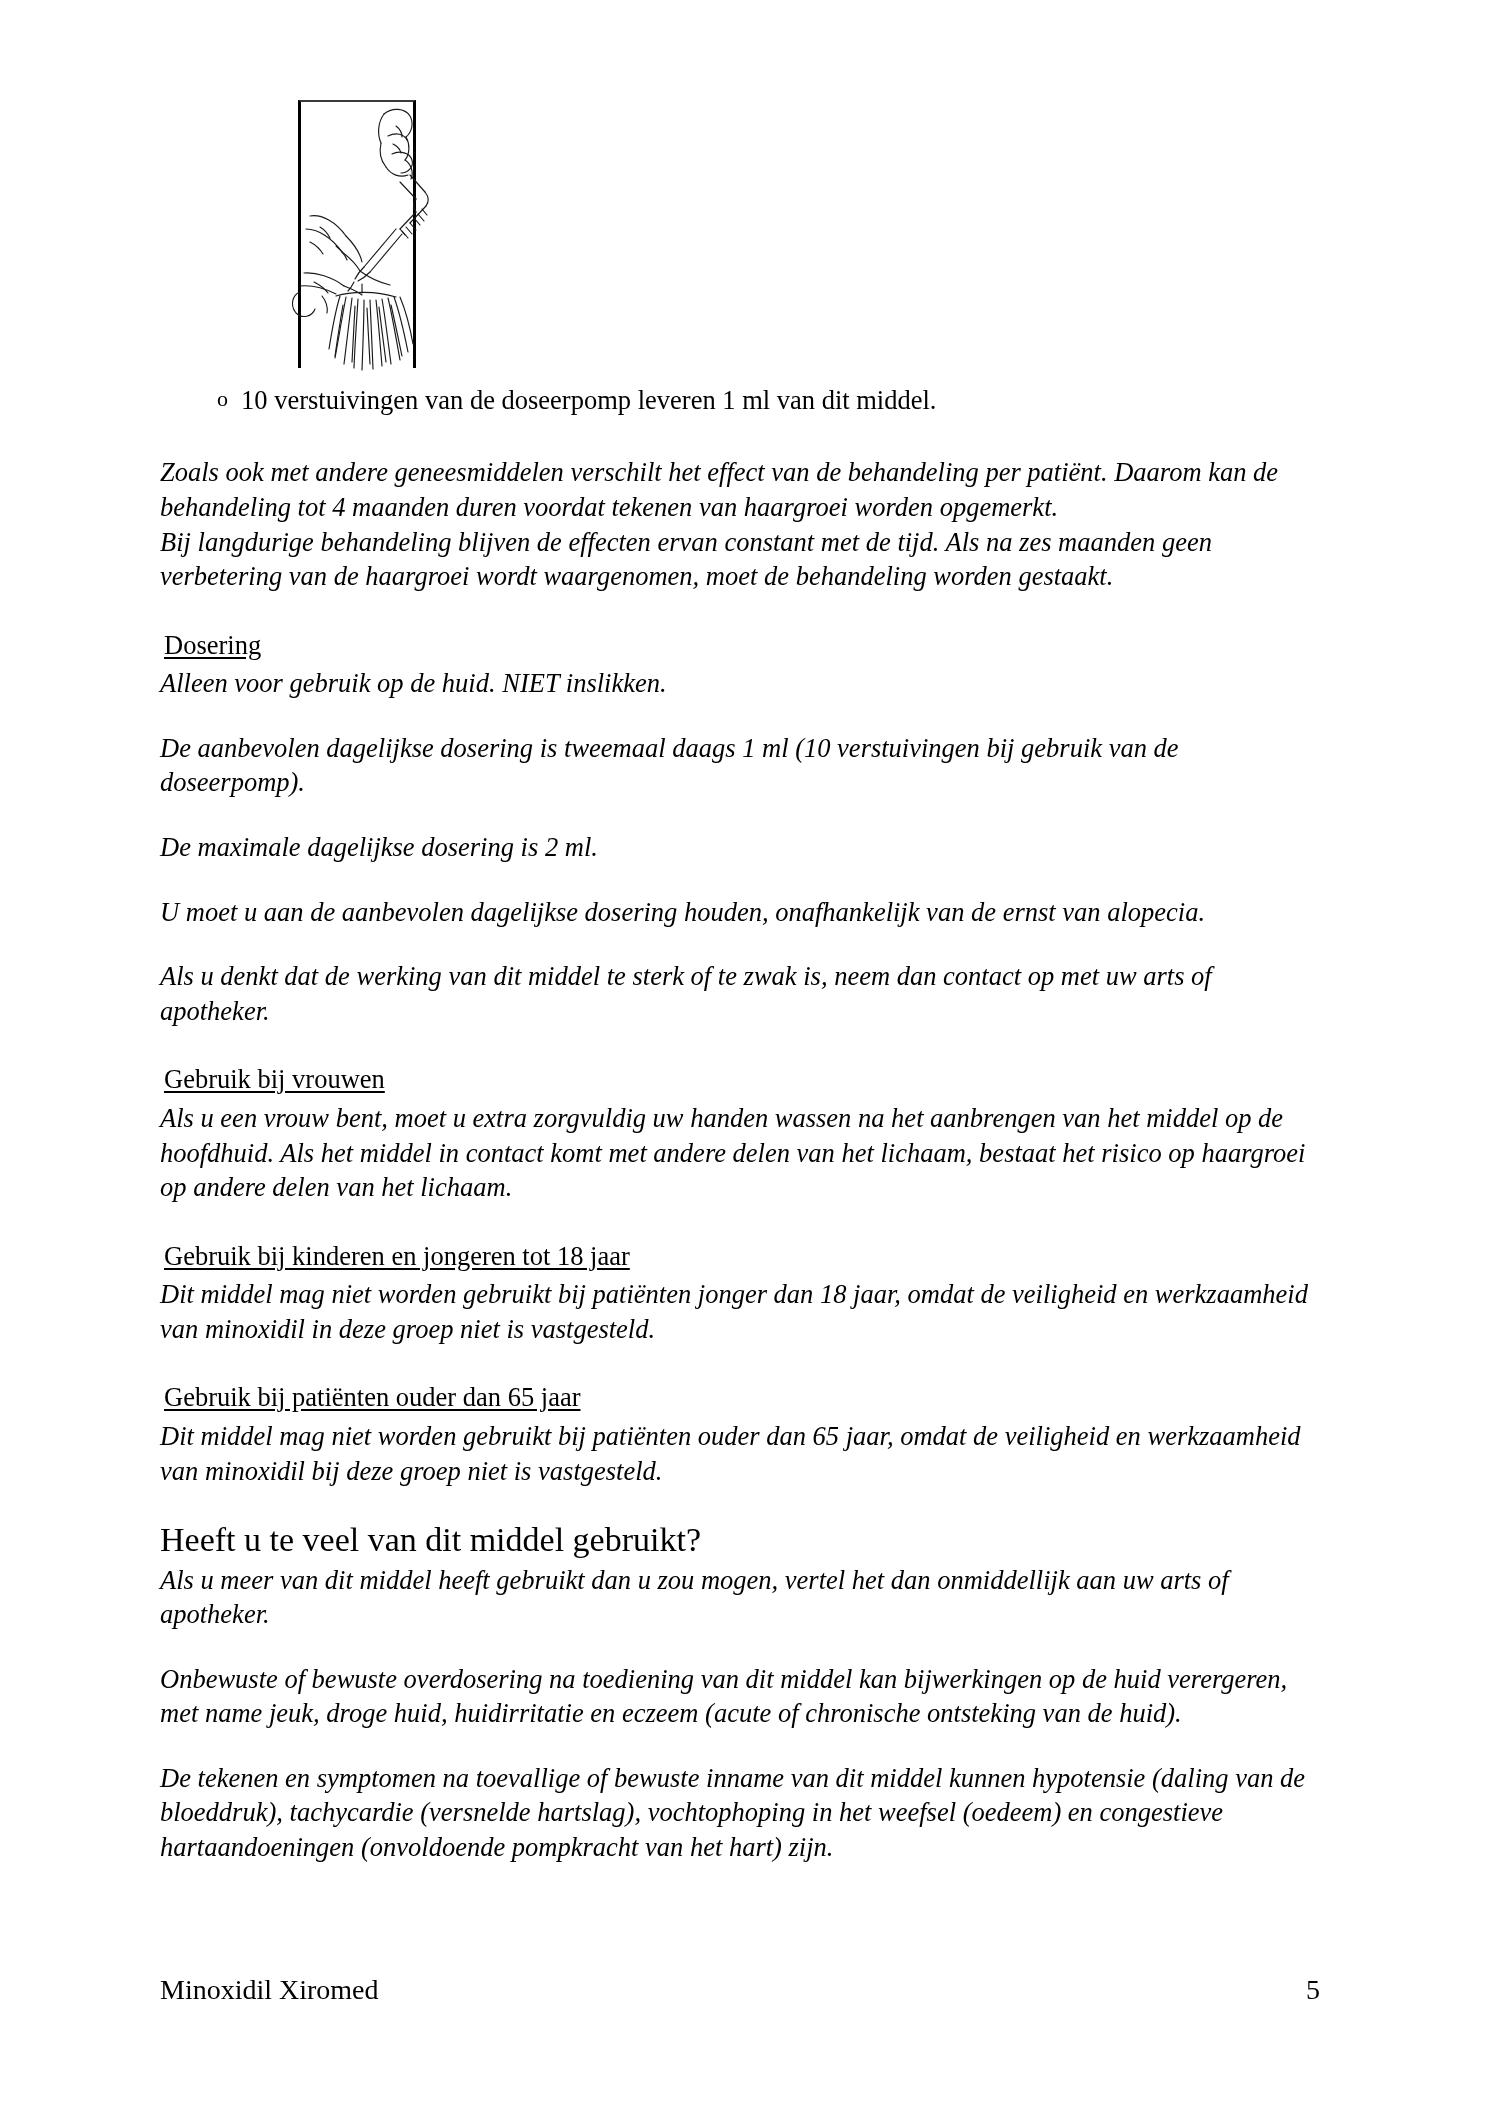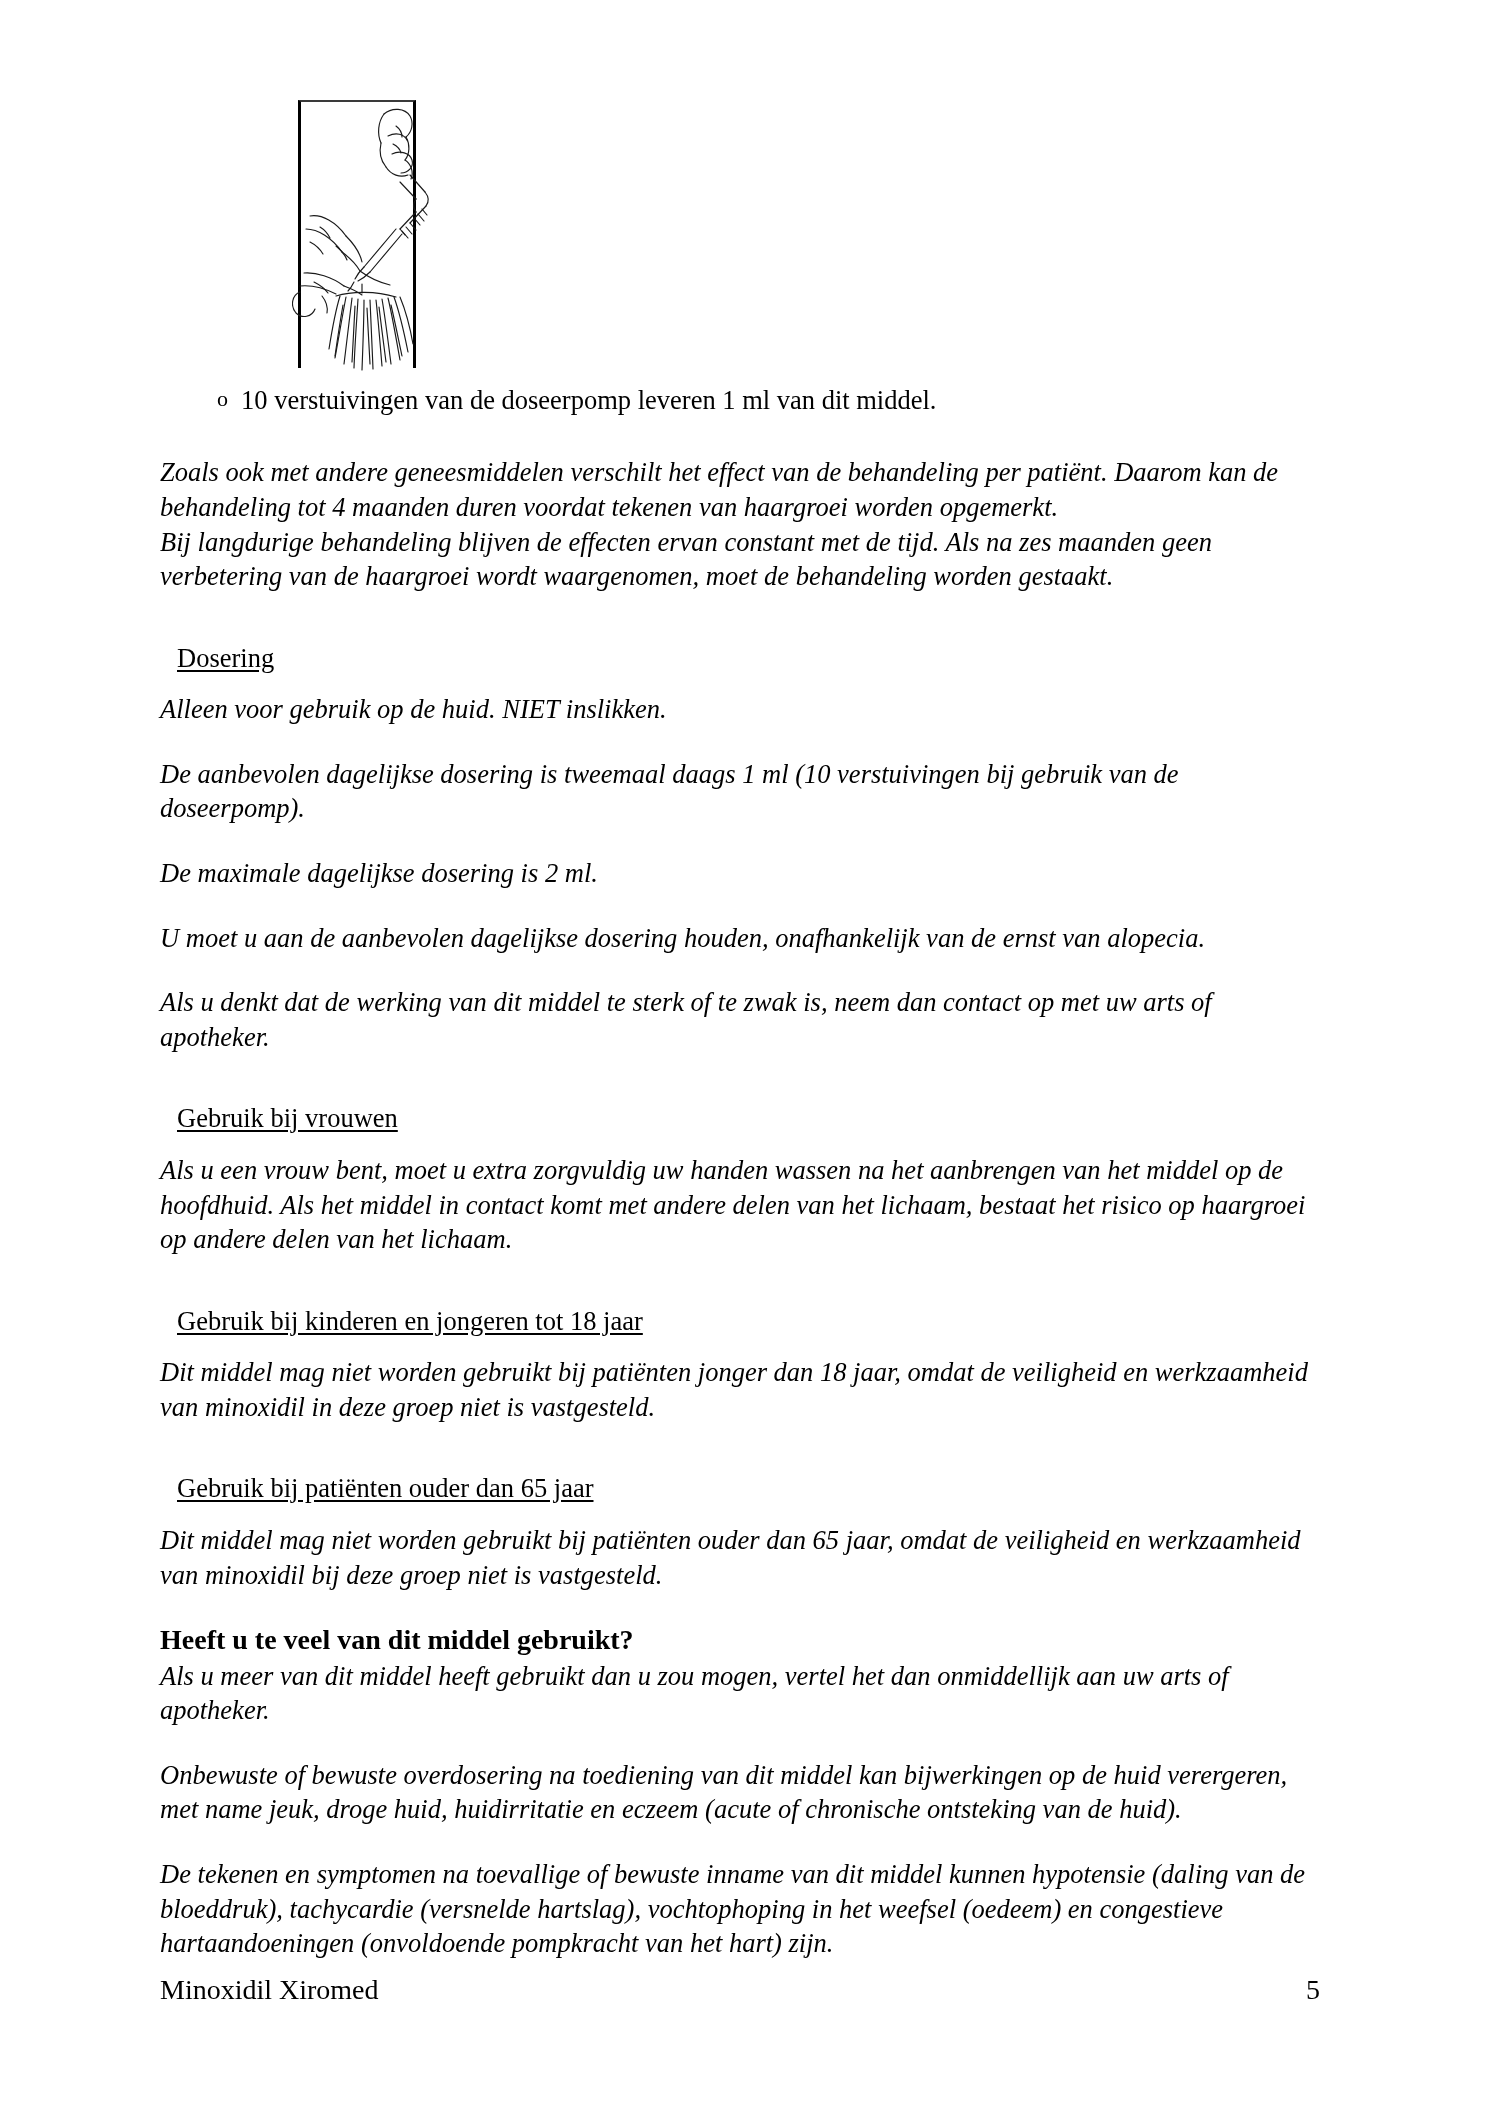--- a/index.html
+++ b/index.html
@@ -78,33 +78,33 @@
     margin: 0;
     font-size: 26.5px;
     line-height: 1.305;
     text-align: left;
     font-style: italic;
   }
   .gap-lg { height: 38px; }
   .gap-md { height: 30px; }
 
   .head-underline {
-    margin: 17px;
+    margin: 4px;
     font-size: 26.5px;
     line-height: 1.305;
   }
   .head-underline span.u {
     text-decoration: underline;
     text-underline-offset: 3px;
   }
   .head-bold {
     margin: 0;
-    font-size: 28px;
+    font-size: 34px;
     line-height: 1.305;
-    font-weight: bold;
+    font-weight: normal;
   }
 
   
   .footer {
     position: absolute;
     left: 160px;
     top: 1972px;
     width: 1160px;
     display: flex;
     justify-content: space-between;

